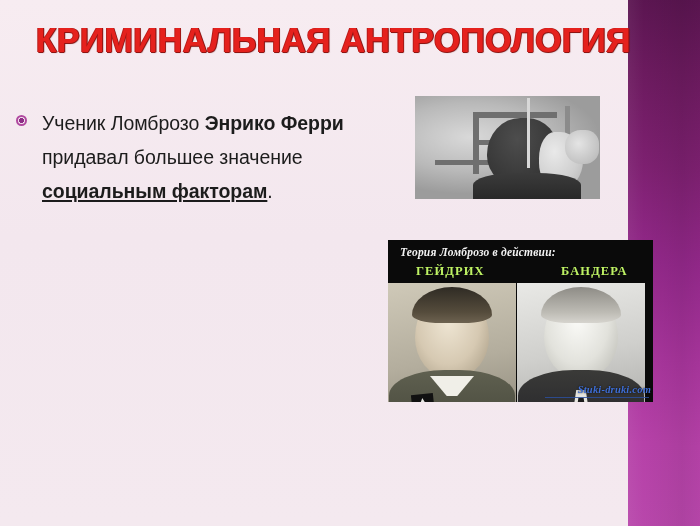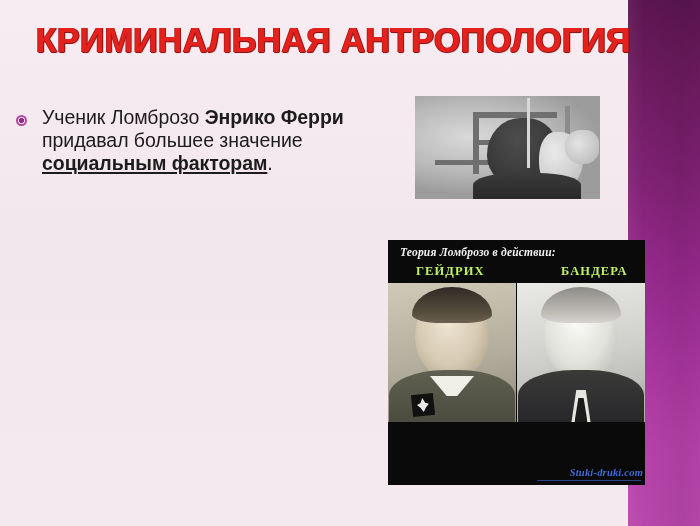--- a/index.html
+++ b/index.html
@@ -76,21 +76,21 @@
     position: absolute;
     left: 14px;
     top: 106px;
     width: 375px;
   }
   .bullet {
     position: relative;
     padding-left: 28px;
     margin-bottom: 8px;
     font-size: 19.5px;
-    line-height: 23px;
+    line-height: 34px;
     color: #1c1c1c;
     letter-spacing: -0.05px;
   }
   .bullet .marker {
     position: absolute;
     left: 2px;
     top: 9px;
     width: 11px;
     height: 11px;
     border-radius: 50%;
@@ -159,23 +159,24 @@
     position:absolute; left:112px; top:2px; width:3px; height:70px;
     background:#d8d8d8;
   }
 
   
   #collage {
     position: absolute;
     left: 388px;
     top: 240px;
     width: 257px;
-    height: 245px;
+    height: 162px;
     background: #0a0a0a;
     overflow: hidden;
+    padding-left: 8px;
   }
   #collage-caption {
     position: absolute;
     left: 12px; top: 6px;
     font-family: "Liberation Serif", serif;
     font-style: italic;
     font-weight: bold;
     font-size: 11.5px;
     color: #f2f2f2;
     letter-spacing: 0.2px;

